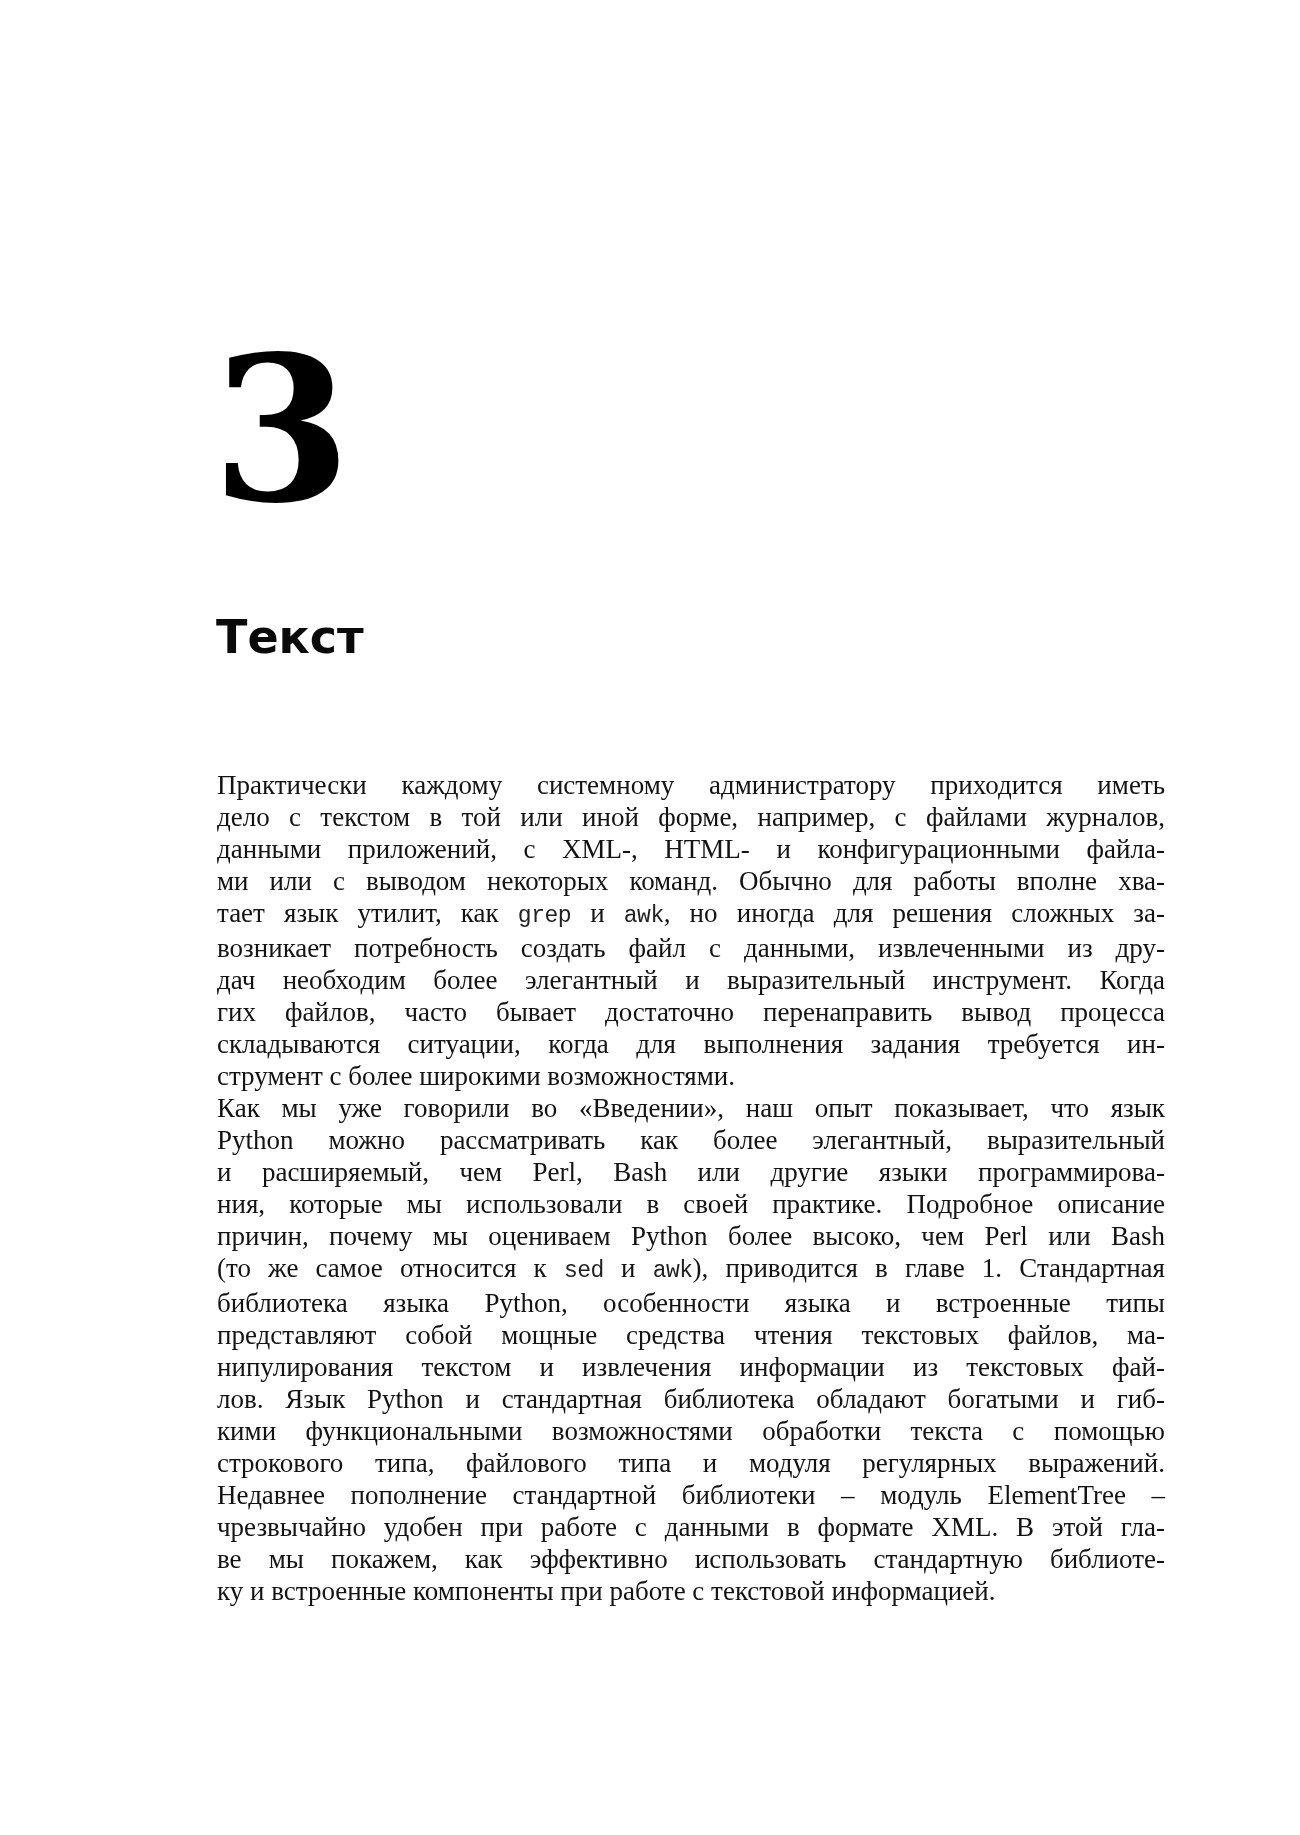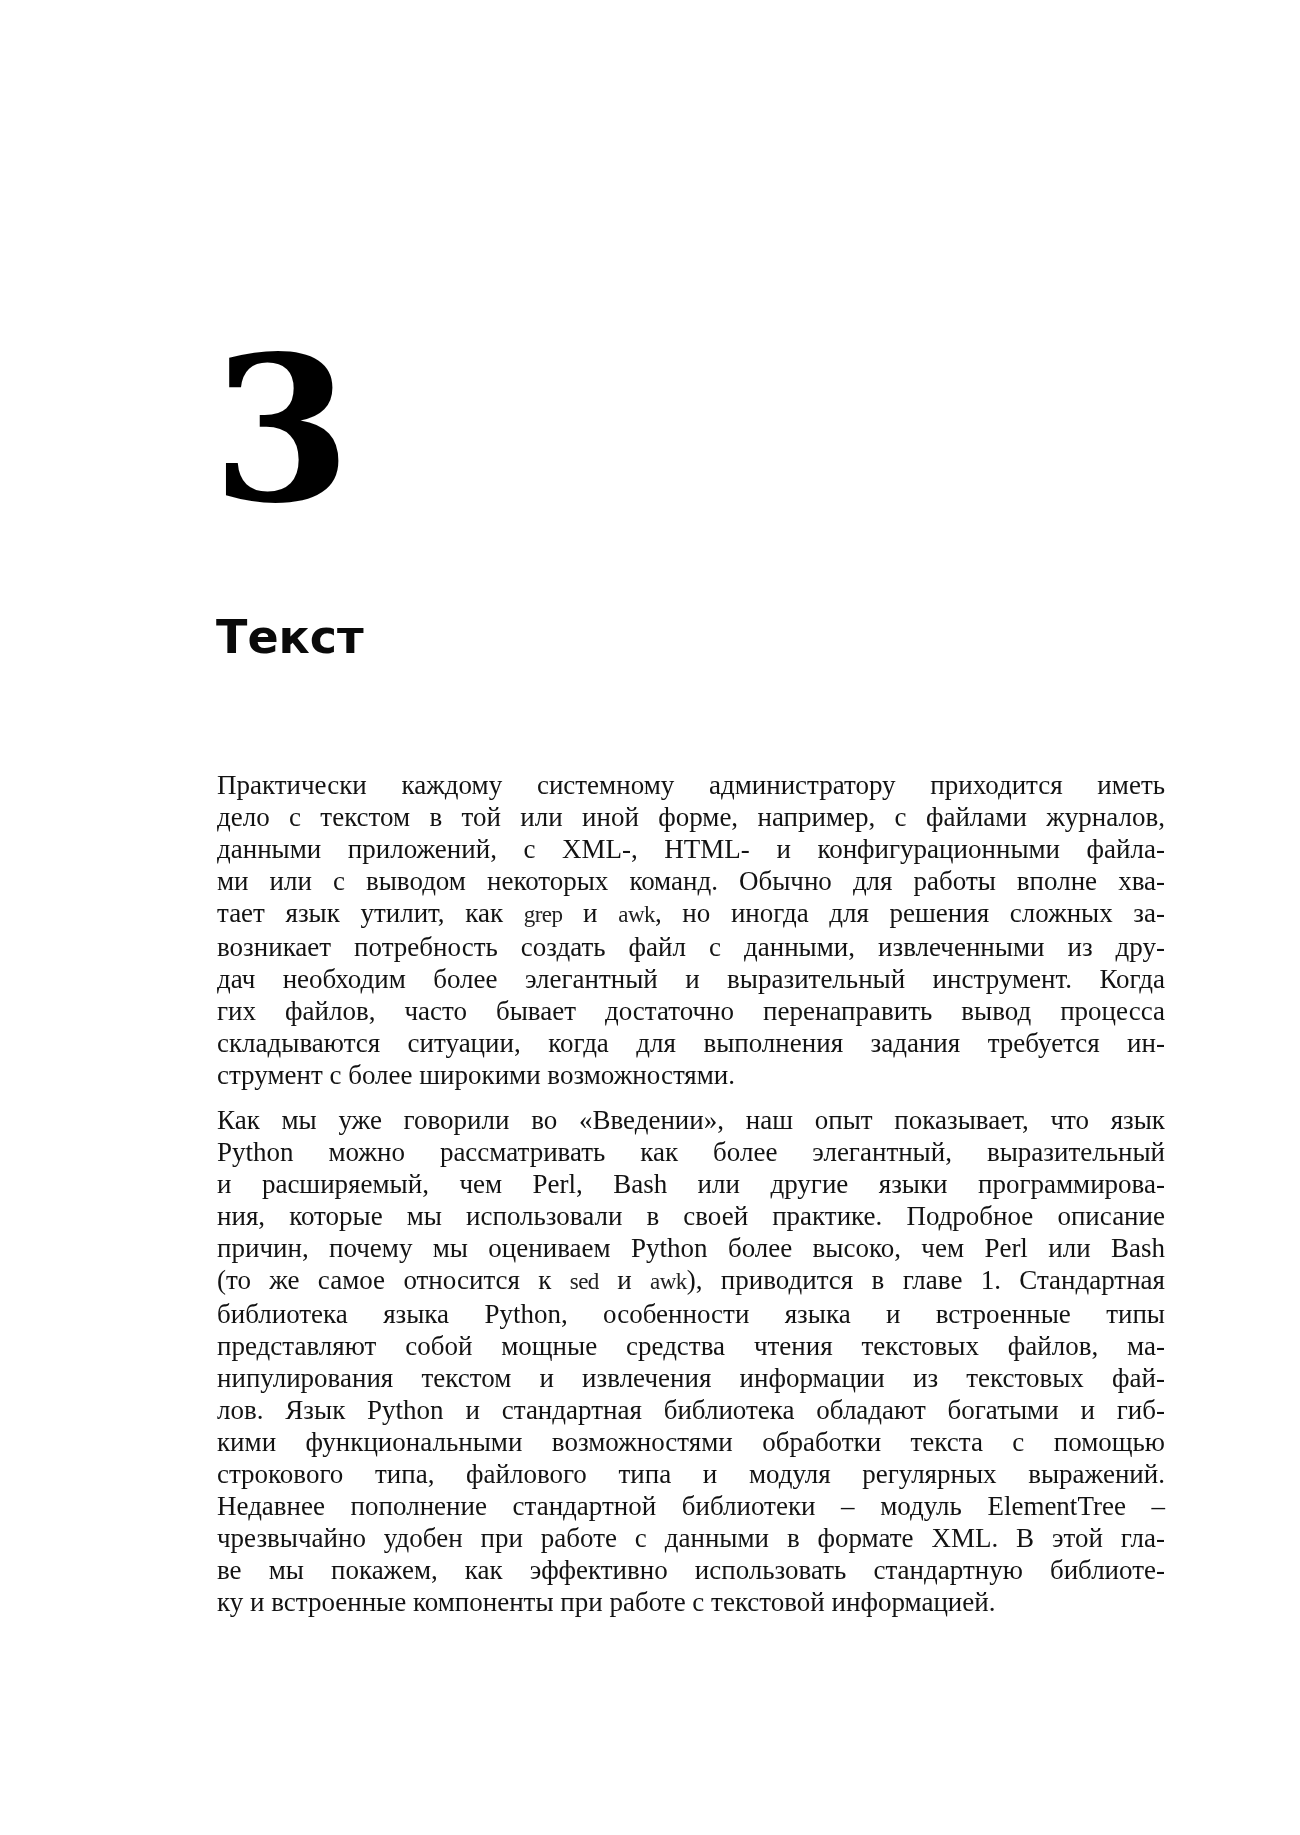--- a/index.html
+++ b/index.html
@@ -40,31 +40,30 @@
     position: absolute;
     left: 217px;
     top: 769px;
     width: 948px;
     font-family: "Liberation Serif", serif;
     font-size: 27px;
     line-height: 32px;
     color: #131313;
   }
   .paragraph + .paragraph {
-    margin-top: 13px;
   }
   .line {
     text-align: justify;
     text-align-last: justify;
   }
   .line.line-last {
     text-align-last: left;
   }
   .code {
-    font-family: Liberation Serif, serif;
+    font-family: Liberation Mono, monospace;
     font-size: 23px;
     letter-spacing: -0.5px;
     color: #222222;
   }
 </style>
 </head>
 <body>
 
 <div class="page">
   <div class="chapter-number">3</div>

